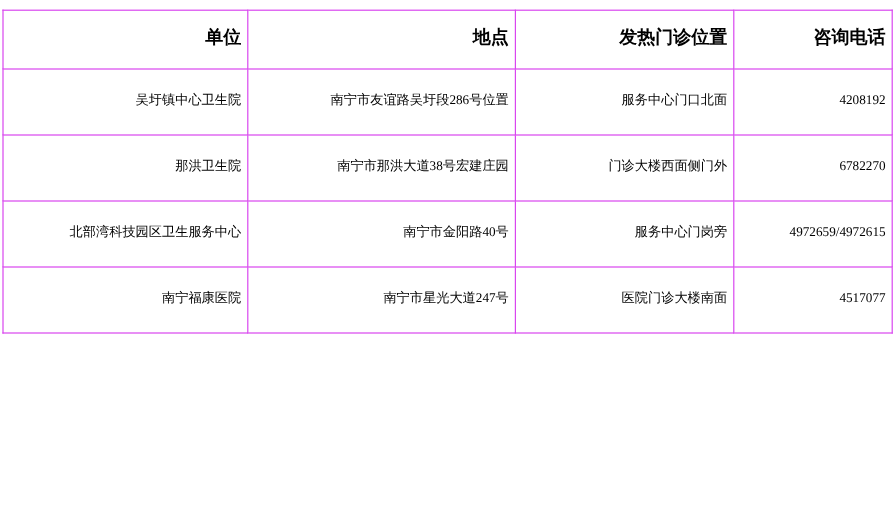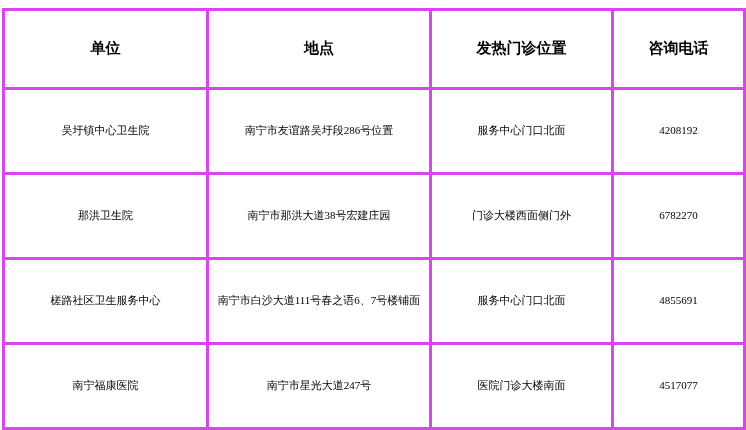--- a/index.html
+++ b/index.html
@@ -21,24 +21,24 @@
     position: absolute;
     left: 2px;
     top: 8px;
     width: 741px;
     border-collapse: collapse;
     table-layout: fixed;
     background: #ffffff;
   }
   table.clinic-table th,
   table.clinic-table td {
-    border: 3px solid #d946ef;
-    text-align: center;
+    border: 1px solid #d946ef;
+    text-align: right;
     vertical-align: middle;
-    padding: 16px 5px;
+    padding: 2px 5px;
     line-height: 1.45;
     word-break: break-all;
     overflow: hidden;
   }
   table.clinic-table th {
     font-weight: bold;
     font-size: 15px;
     height: 44px;
   }
   table.clinic-table td {
@@ -77,24 +77,24 @@
           <td>服务中心门口北面</td>
           <td>4208192</td>
         </tr>
         <tr>
           <td>那洪卫生院</td>
           <td>南宁市那洪大道38号宏建庄园</td>
           <td>门诊大楼西面侧门外</td>
           <td>6782270</td>
         </tr>
         <tr>
-          <td>槎路社区卫生服务中心</td>
-          <td>南宁市白沙大道111号春之语6、7号楼铺面</td>
-          <td>服务中心门口北面</td>
-          <td>4855691</td>
+          <td>北部湾科技园区卫生服务中心</td>
+          <td>南宁市金阳路40号</td>
+          <td>服务中心门岗旁</td>
+          <td>4972659/4972615</td>
         </tr>
         <tr>
           <td>南宁福康医院</td>
           <td>南宁市星光大道247号</td>
           <td>医院门诊大楼南面</td>
           <td>4517077</td>
         </tr>
       </tbody>
   </table>
 </div>

